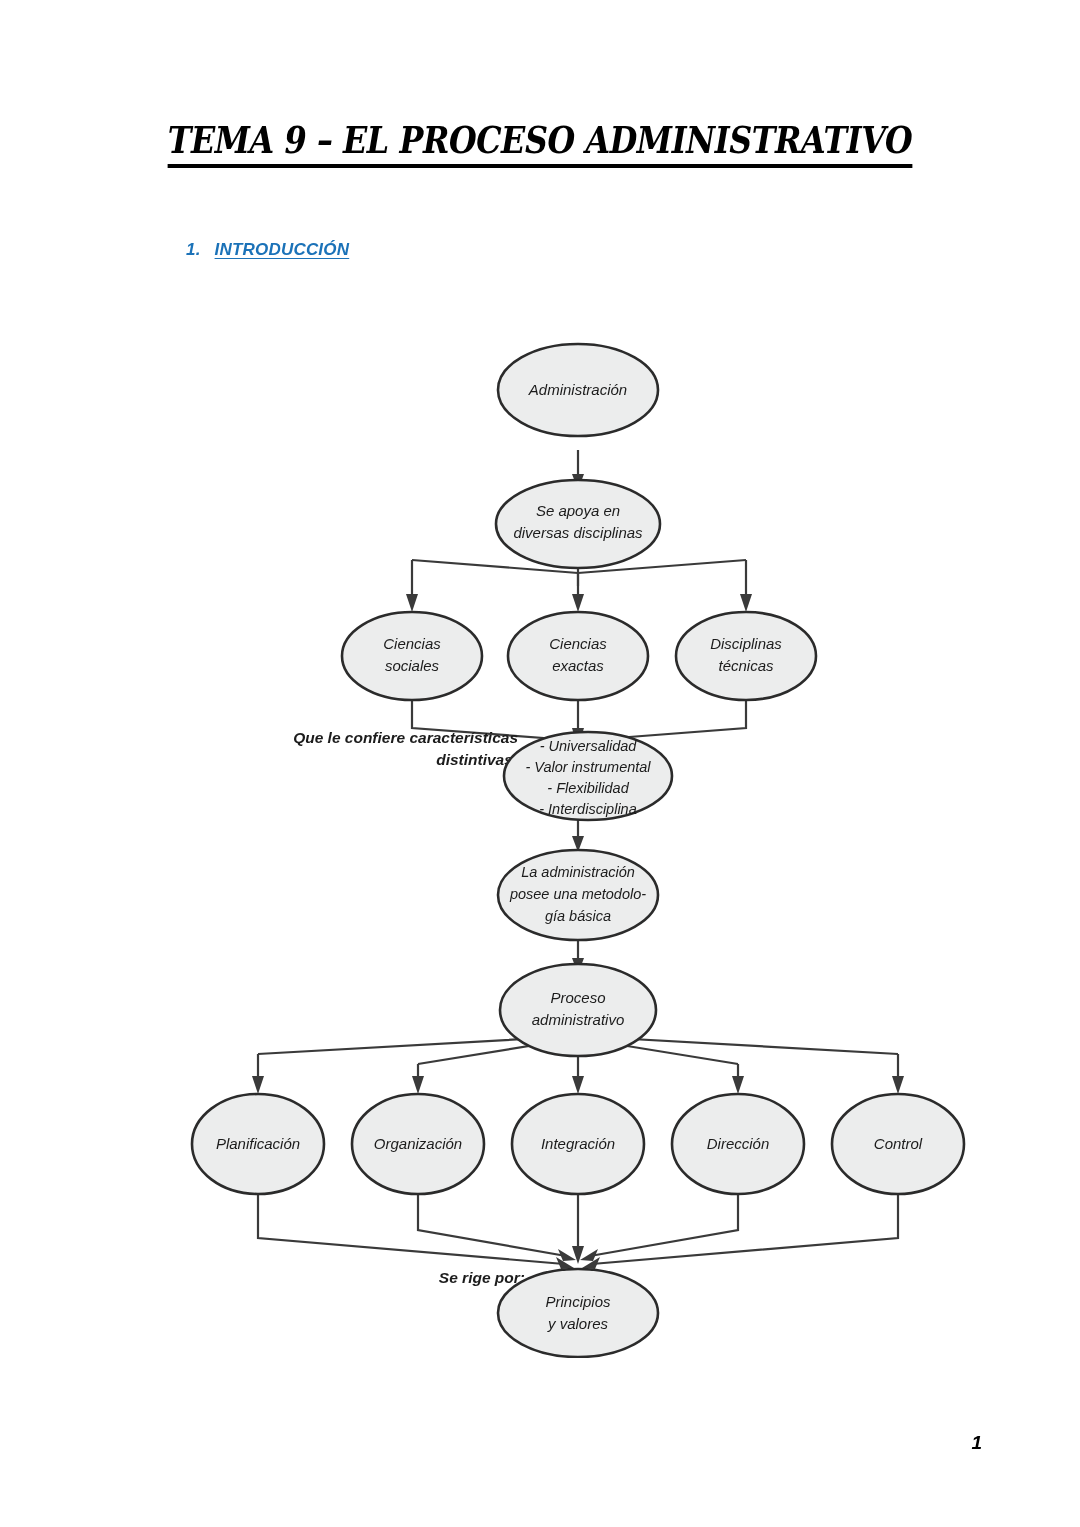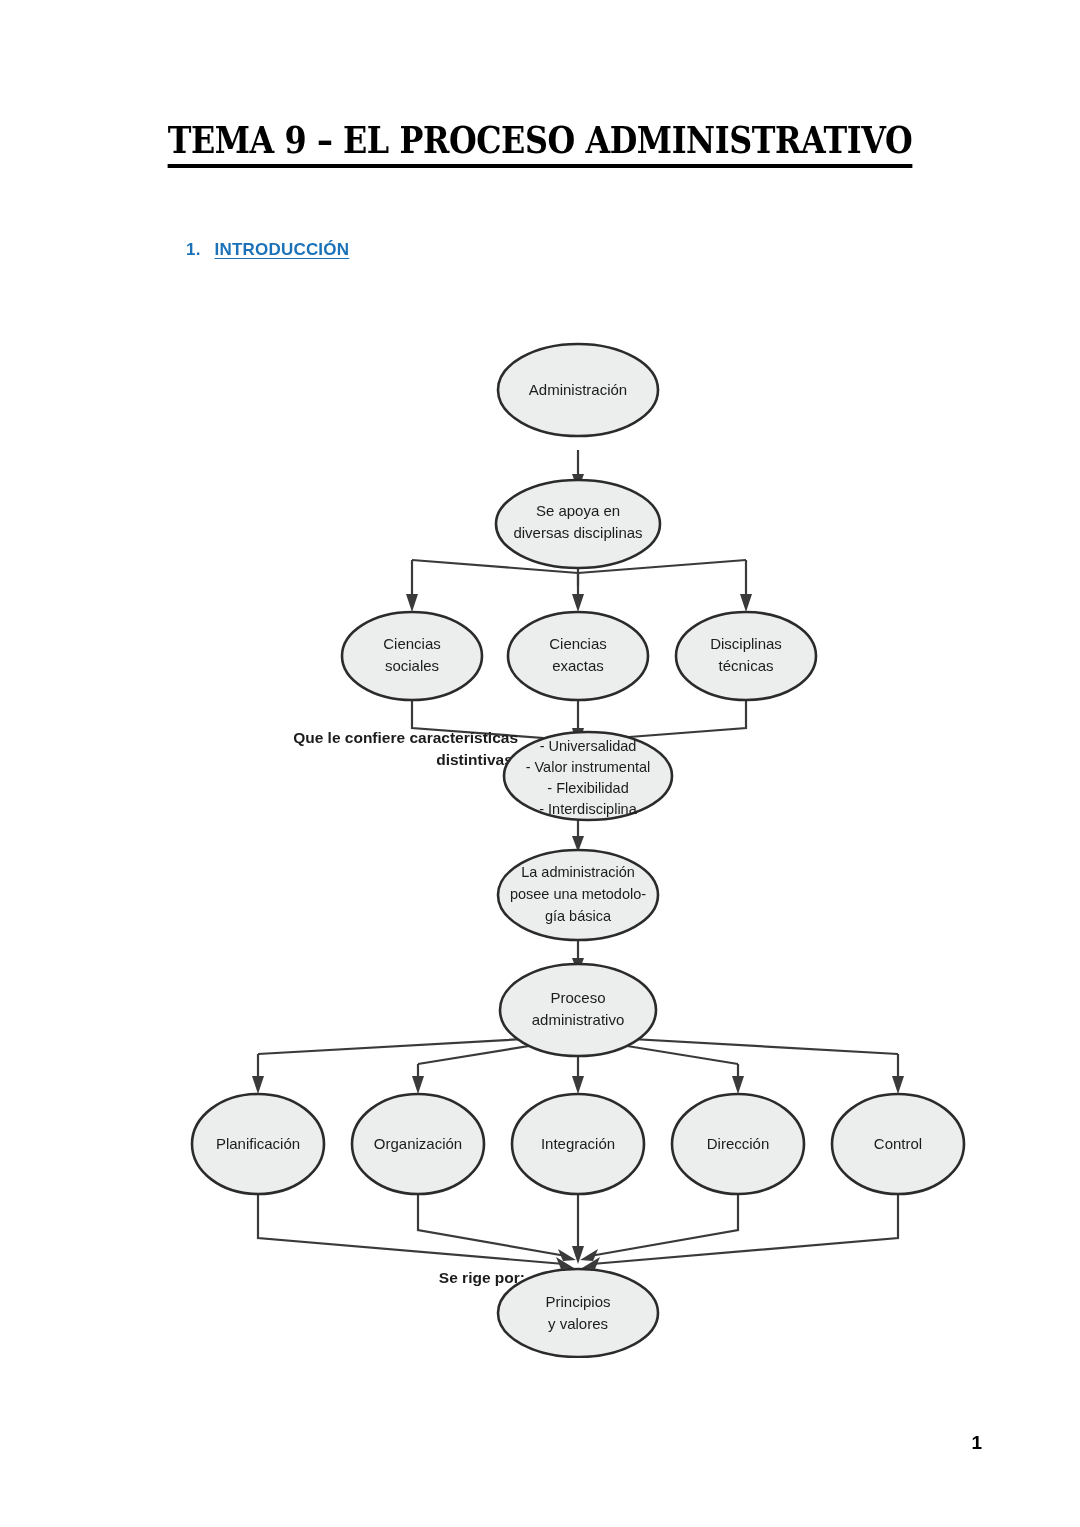--- a/index.html
+++ b/index.html
@@ -14,20 +14,21 @@
     font-family: "Liberation Sans", sans-serif;
     color: #000000;
     overflow: hidden;
   }
 
   
   .page {
     position: absolute;
     inset: 0;
     background: #ffffff;
+    font-style: italic;
   }
 
   
   .doc-title {
     position: absolute;
     top: 118px;
     left: 0;
     width: 1080px;
     text-align: center;
     font-family: "DejaVu Serif", serif;

